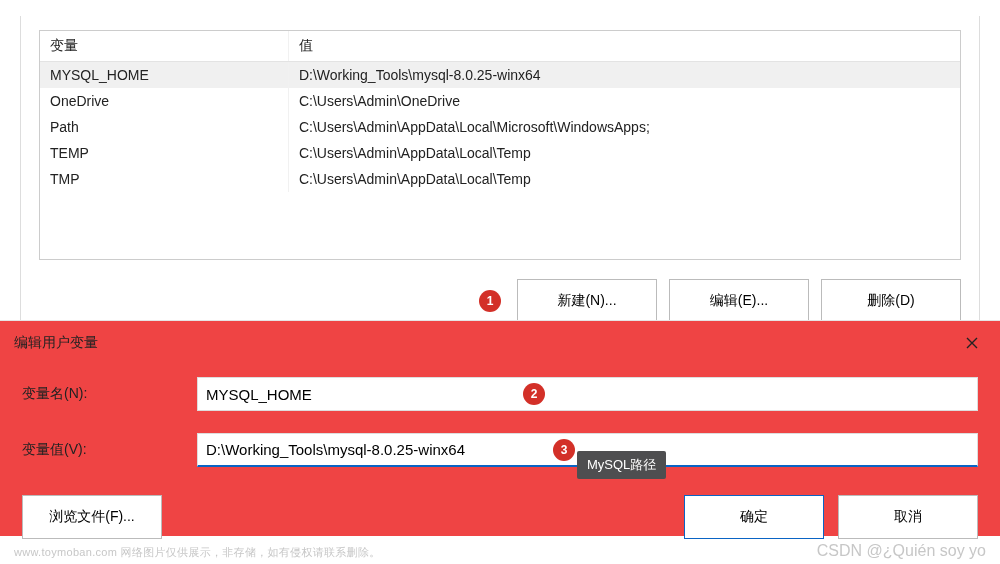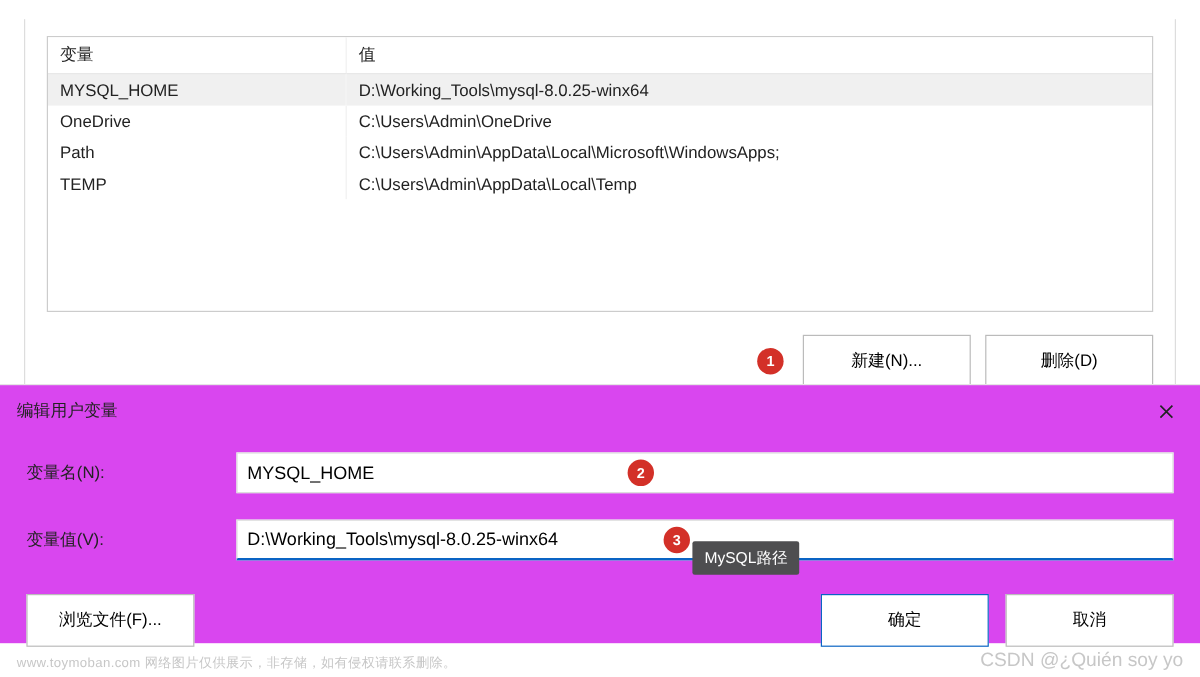--- a/index.html
+++ b/index.html
@@ -87,21 +87,21 @@
     }
     .btn-row .marker { margin-right: 4px; }
 
     
     .dialog {
       position: absolute;
       left: 0; right: 0;
       top: 320px;
       height: 216px;
       border-top: 1px solid #e5e5e5;
-      background: #d946ef;
+      background: #ef4444;
     }
     .dialog-title {
       display: flex;
       justify-content: space-between;
       align-items: center;
       padding: 8px 12px 0 14px;
     }
     .close-x {
       font-size: 16px;
       width: 32px; height: 28px;
@@ -195,26 +195,31 @@
             <td>C:\Users\Admin\OneDrive</td>
           </tr>
           <tr>
             <td>Path</td>
             <td>C:\Users\Admin\AppData\Local\Microsoft\WindowsApps;</td>
           </tr>
           <tr>
             <td>TEMP</td>
             <td>C:\Users\Admin\AppData\Local\Temp</td>
           </tr>
+          <tr>
+            <td>TMP</td>
+            <td>C:\Users\Admin\AppData\Local\Temp</td>
+          </tr>
         </tbody>
     </table>
   </div>
   <div class="btn-row">
     <span class="marker">1</span>
     <button class="win-btn">新建(N)...</button>
+    <button class="win-btn">编辑(E)...</button>
     <button class="win-btn">删除(D)</button>
   </div>
 </div>
 
 <div class="dialog">
   <div class="dialog-title">
     <span>编辑用户变量</span>
     <span class="close-x">
       <svg width="12" height="12" viewBox="0 0 12 12">
           <path d="M1 1 L11 11 M11 1 L1 11" stroke="#222" stroke-width="1.4" fill="none"></path>

